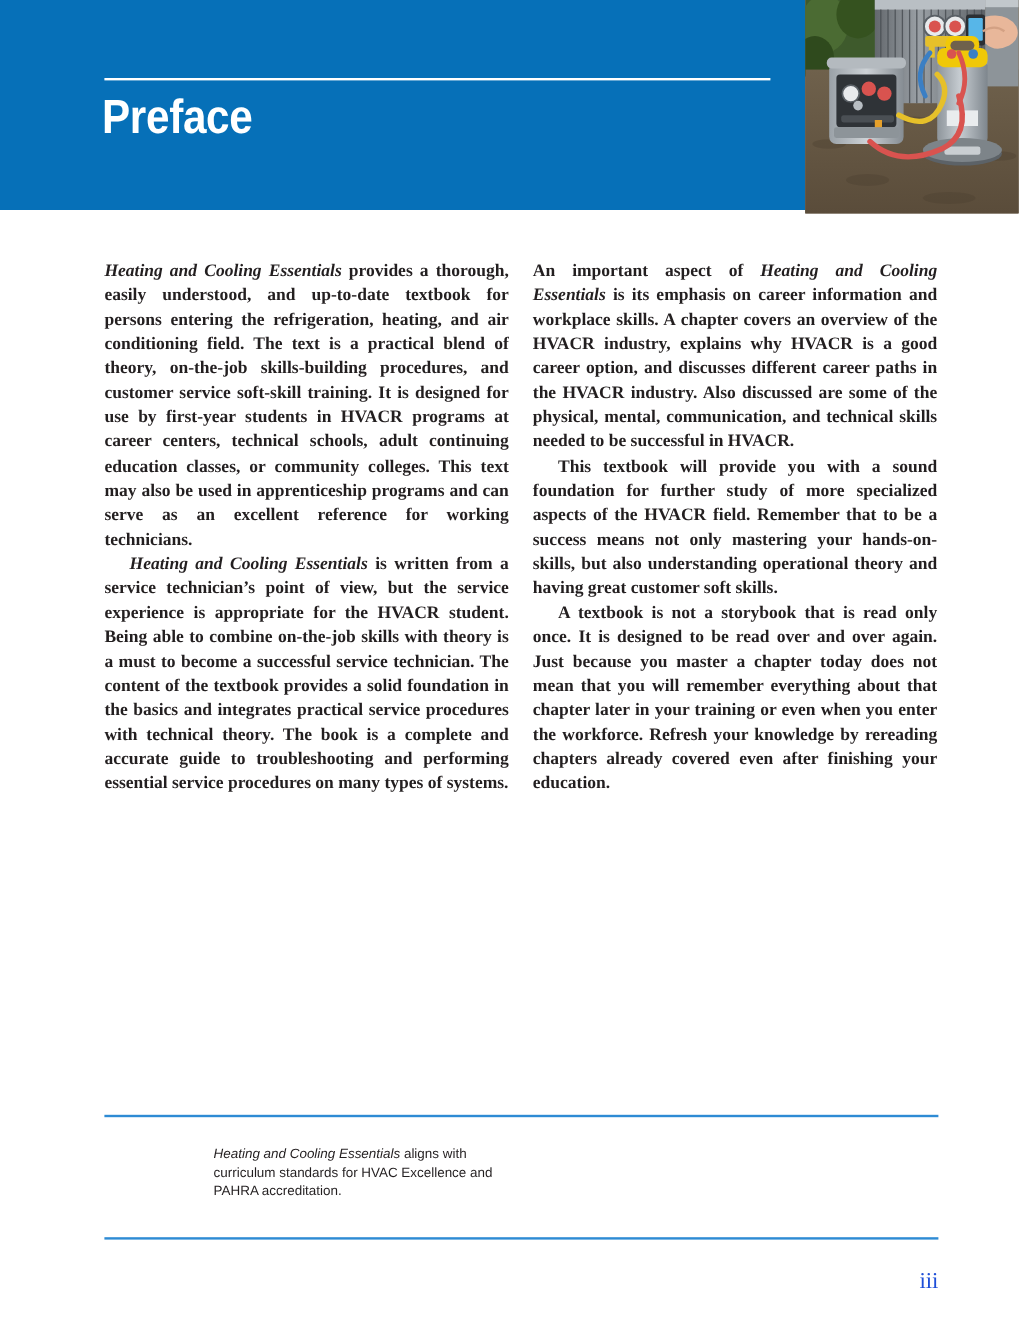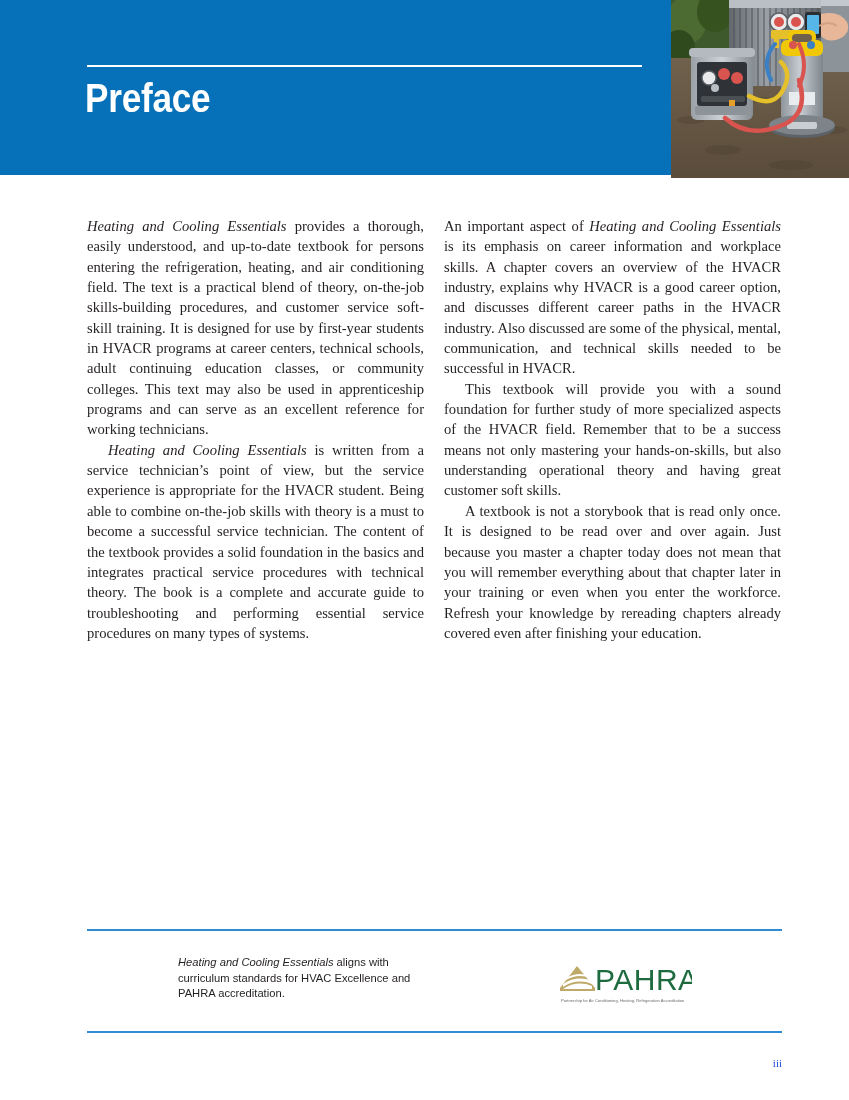--- a/index.html
+++ b/index.html
@@ -71,20 +71,21 @@
   .col {
     width: 337px;
     font-size: 14.6px;
     line-height: 20.35px;
     text-align: justify;
     text-justify: inter-word;
     hyphens: none;
   }
   .col p {
     margin: 0;
+    font-weight: bold;
   }
   .col p + p {
     text-indent: 21px;
   }
   .col em {
     font-style: italic;
   }
 
   
   .footer-rule-top {
@@ -137,21 +138,21 @@
     top: 8px;
     width: 135px;
     height: 52px;
   }
 
   .page-number {
     position: absolute;
     right: 67px;
     top: 1057px;
     font-family: "Liberation Serif", serif;
-    font-size: 11px;
+    font-size: 19px;
     color: #1d4ed8;
   }
 </style>
 </head>
 <body>
 
 <div class="header-band"></div>
 <div class="header-rule"></div>
 <div class="page-title">Preface</div>
 
@@ -273,28 +274,16 @@
 </div>
 
 <div class="footer-rule-top"></div>
 
 <div class="footer-content">
   <div class="footer-note">
     <em>Heating and Cooling Essentials</em><span> aligns with curriculum standards for HVAC Excellence and PAHRA accreditation.</span>
   </div>
 
 
-  <div class="logo-pahra">
-    <svg viewBox="0 0 135 52" width="135" height="52">
-      <g>
-        <path d="M3 30 L20 8 L38 30 L38 33 L3 33 Z" fill="#bfa968"></path>
-        <path d="M6 31 q14 -9 29 -3 v3 H6 Z" fill="#ffffff"></path>
-        <path d="M6 26 q14 -9 29 -3 v3 q-15 -6 -29 3 Z" fill="#ffffff"></path>
-        <path d="M9 20 q12 -7 24 -2 v2 q-12 -5 -24 2 Z" fill="#ffffff"></path>
-      </g>
-      <text x="38" y="32" fill="#1d6b3f" font-family="Liberation Sans, sans-serif" font-size="30" letter-spacing="0.5">PAHRA</text>
-      <text x="4" y="44" fill="#6b6b6b" font-family="Liberation Sans, sans-serif" font-size="4.1">Partnership for Air Conditioning, Heating, Refrigeration Accreditation</text>
-    </svg>
-  </div>
 </div>
 
 <div class="footer-rule-bottom"></div>
 <div class="page-number">iii</div>
 
 </body></html>

